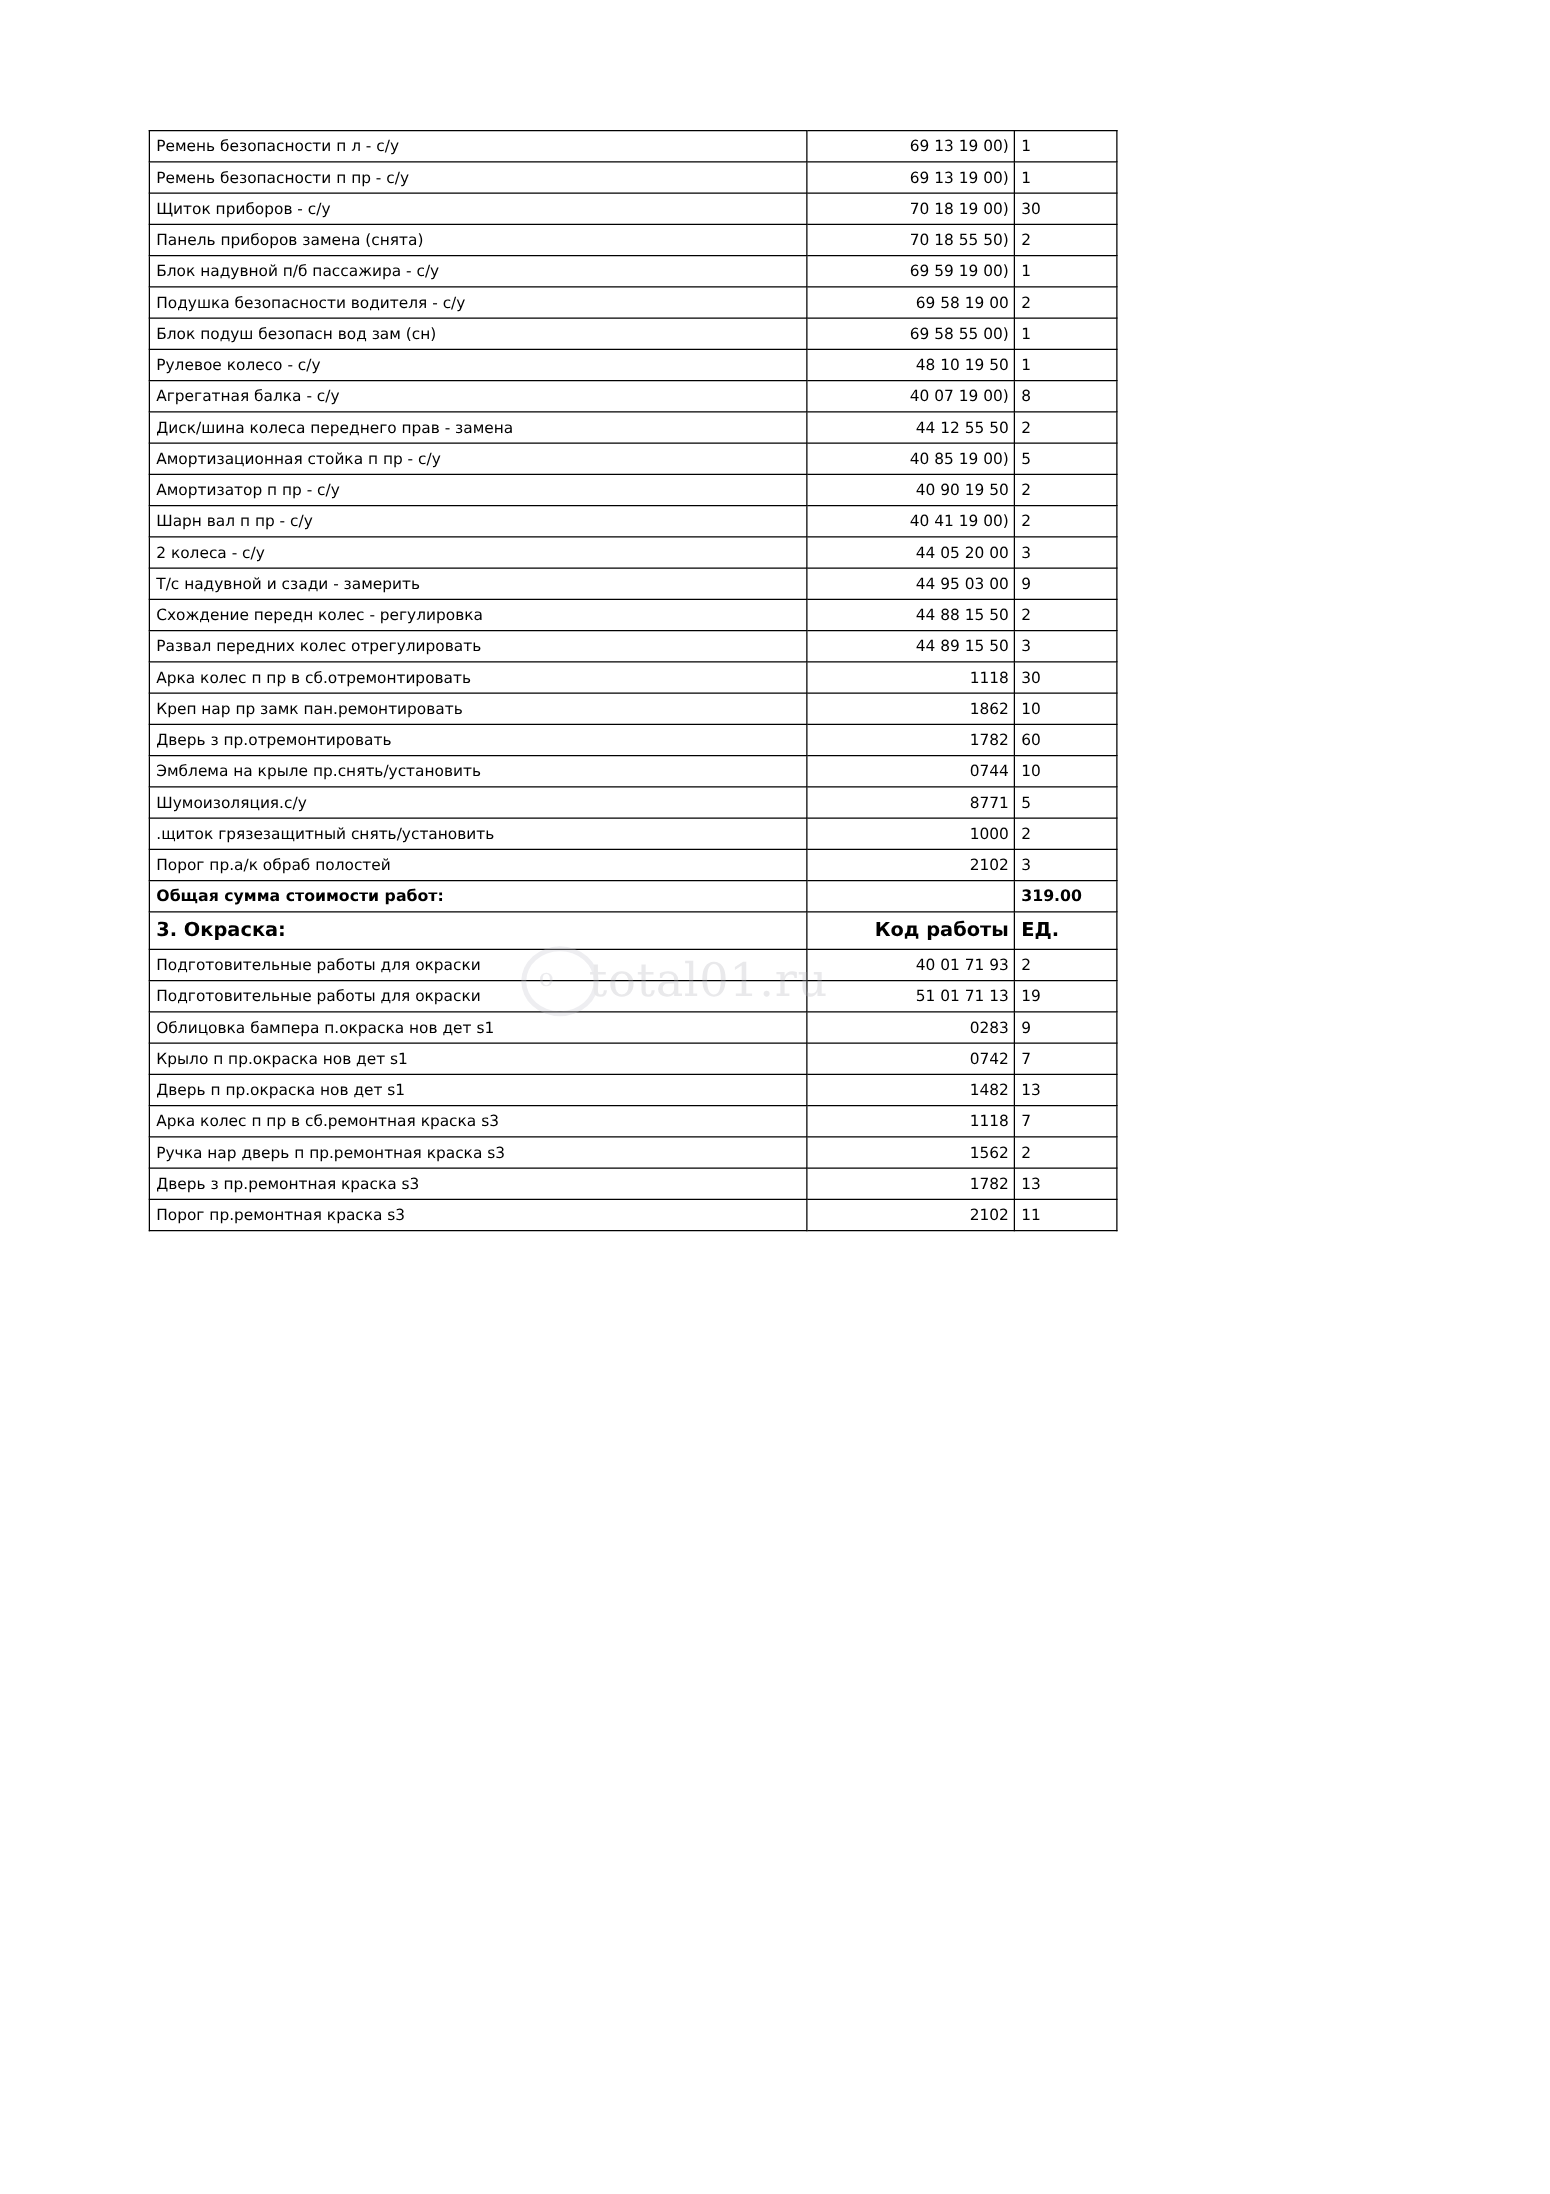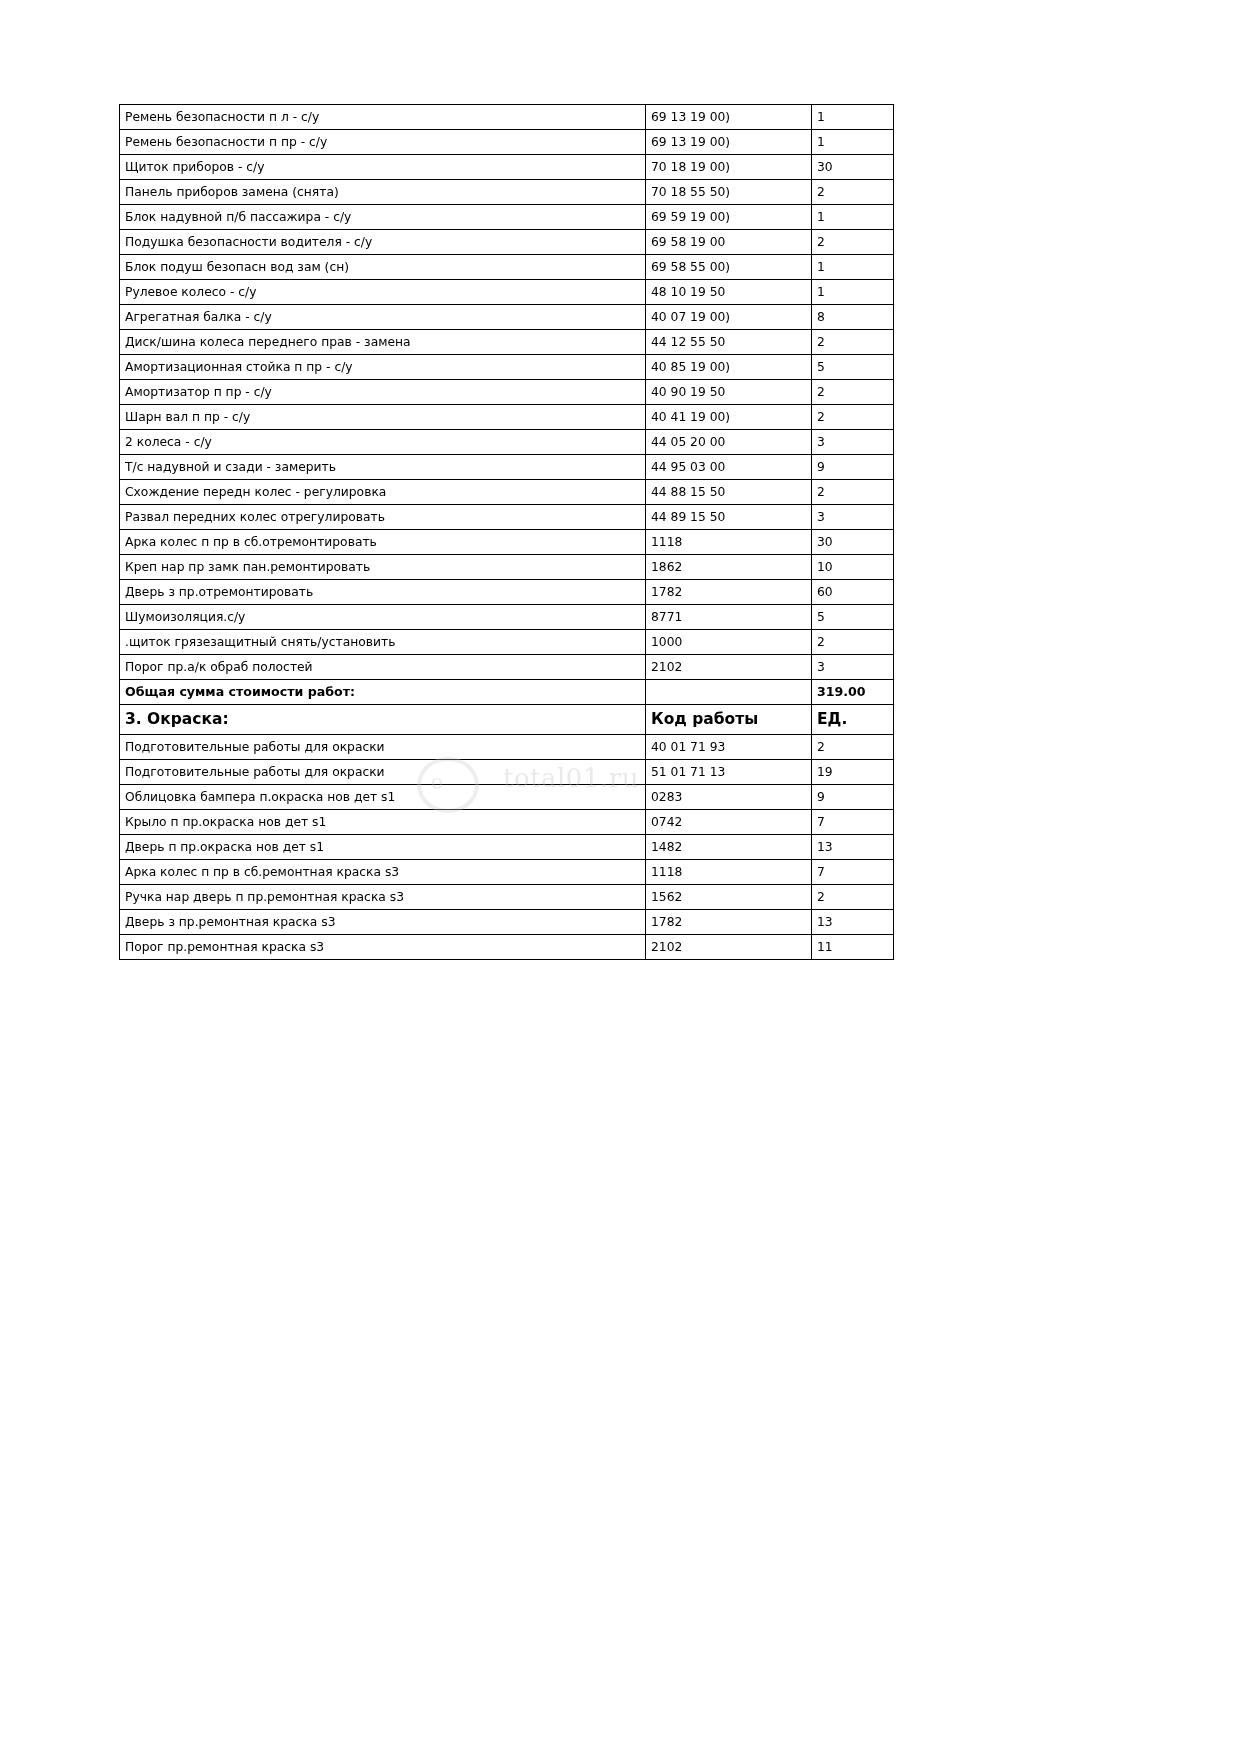--- a/index.html
+++ b/index.html
@@ -33,21 +33,21 @@
     border: 1px solid #000000;
     padding: 2px 4px 3px 5px;
     font-size: 12.3px;
     line-height: 14px;
     height: 19px;
     vertical-align: middle;
     white-space: nowrap;
     overflow: hidden;
   }
   .col-name { width: 526px; }
-  .col-code { width: 166px; }
+  .col-code { width: 166px; text-align: right; }
   .col-unit { width: 82px; }
 
   tr.total-row td,
   tr.section-row td {
     font-weight: bold;
   }
   tr.section-row td {
     font-size: 15.5px;
     height: 24px;
     padding-top: 2px;
@@ -60,24 +60,24 @@
     position: absolute;
     left: 415px;
     top: 757px;
     width: 290px;
     height: 52px;
     pointer-events: none;
     opacity: 0.30;
   }
   .watermark .wm-text {
     position: absolute;
-    left: 88px;
+    left: 56px;
     top: 6px;
     font-family: "DejaVu Serif", serif;
-    font-size: 26px;
+    font-size: 37px;
     color: #b8b8bf;
     letter-spacing: 0.5px;
     white-space: nowrap;
   }
   .watermark .wm-ring {
     position: absolute;
     left: 2px;
     top: 0px;
     width: 54px;
     height: 48px;
@@ -199,20 +199,25 @@
           <td class="col-name">Креп нар пр замк пан.ремонтировать</td>
           <td class="col-code">1862</td>
           <td class="col-unit">10</td>
         </tr>
         <tr>
           <td class="col-name">Дверь з пр.отремонтировать</td>
           <td class="col-code">1782</td>
           <td class="col-unit">60</td>
         </tr>
         <tr>
+          <td class="col-name">Эмблема на крыле пр.снять/установить</td>
+          <td class="col-code">0744</td>
+          <td class="col-unit">10</td>
+        </tr>
+        <tr>
           <td class="col-name">Шумоизоляция.с/у</td>
           <td class="col-code">8771</td>
           <td class="col-unit">5</td>
         </tr>
         <tr>
           <td class="col-name">.щиток грязезащитный снять/установить</td>
           <td class="col-code">1000</td>
           <td class="col-unit">2</td>
         </tr>
         <tr>

